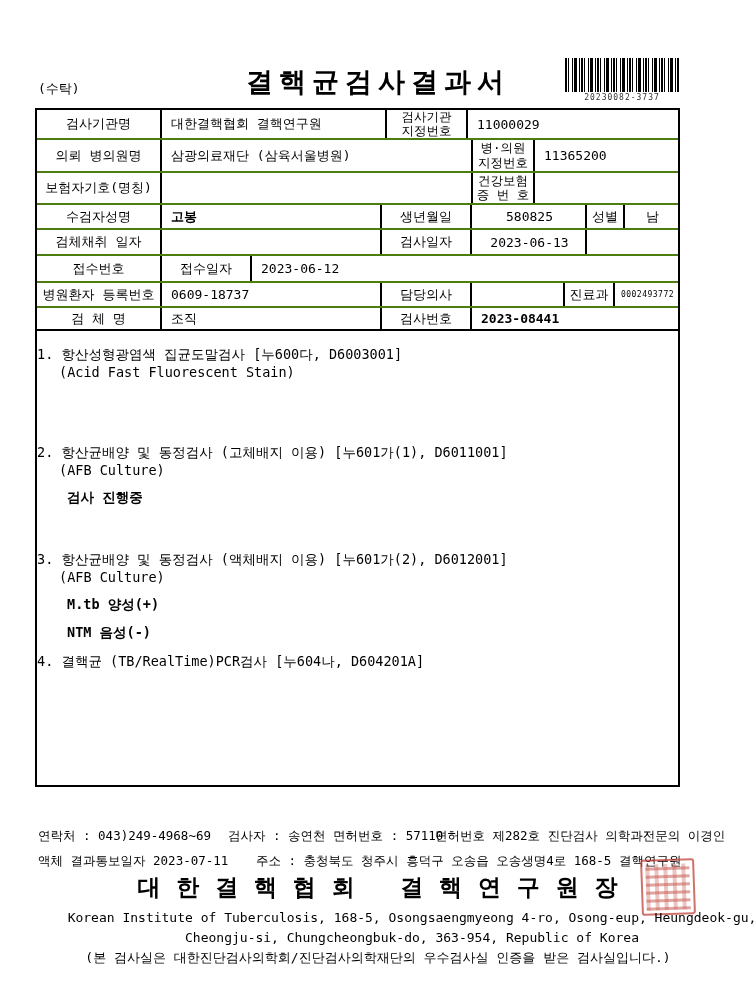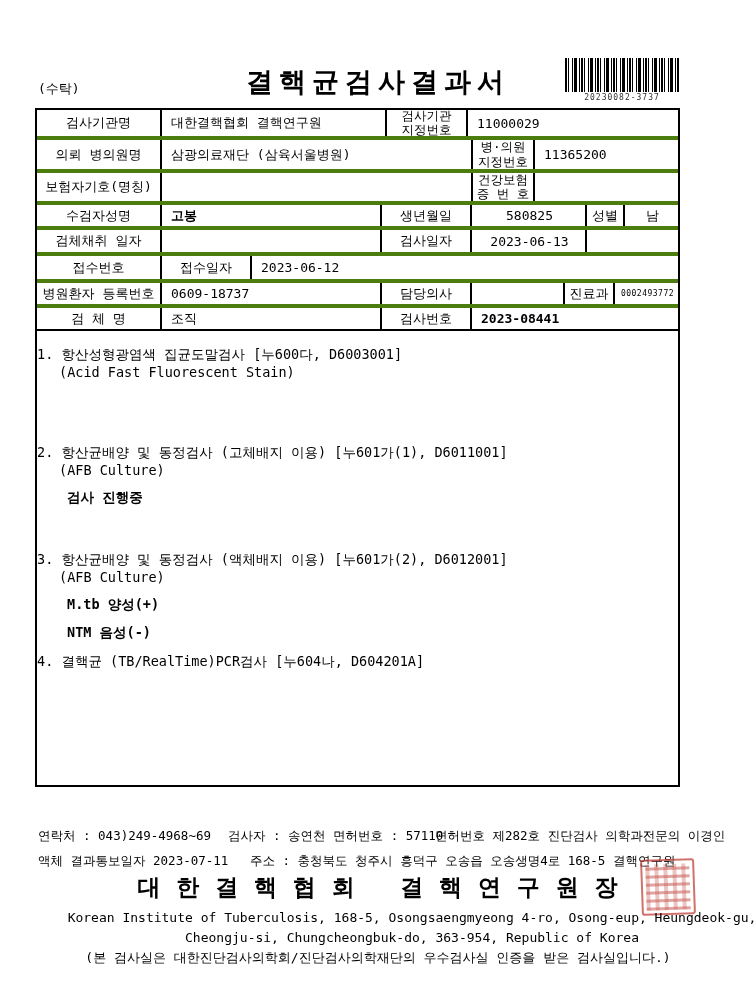--- a/index.html
+++ b/index.html
@@ -22,21 +22,21 @@
     background:repeating-linear-gradient(90deg,
       #000 0px,#000 2px,#fff 2px,#fff 3px,
       #000 3px,#000 4px,#fff 4px,#fff 7px,
       #000 7px,#000 8px,#fff 8px,#fff 9px,
       #000 9px,#000 12px,#fff 12px,#fff 14px,
       #000 14px,#000 15px,#fff 15px,#fff 16px);
   }
   .barcode-num { font-size:8px; letter-spacing:1px; color:#333; margin-top:1px; }
   
   .info-table { position:absolute; left:35px; top:108px; width:645px; border:2px solid #000; background:#fff; }
-  .tr { display:flex; width:100%; border-bottom:4px solid #4d7c0f; }
+  .tr { display:flex; width:100%; border-bottom:2px solid #4d7c0f; }
   .tr.last-row { border-bottom:none; }
   .td { border-right:2px solid #000; display:flex; align-items:center; min-width:0; }
   .td.end { border-right:none; flex:1; }
   .lbl { justify-content:center; text-align:center; }
   .lbl2 { justify-content:center; text-align:center; font-size:12.5px; line-height:1.15; white-space:pre-line; }
   .val { padding-left:9px; justify-content:flex-start; }
   .ctr { justify-content:center; padding-left:2px; }
   .b { font-weight:bold; }
   .tiny { font-size:8px; letter-spacing:0.5px; }
   
@@ -173,21 +173,21 @@
       <div class="item-title">4. 결핵균 (TB/RealTime)PCR검사   [누604나, D604201A]</div>
     </div>
 
   </div>
 
   <div class="fline" style="left:38px;top:828px">연락처 : 043)249-4968~69</div>
   <div class="fline" style="left:228px;top:828px">검사자 : 송연천  면허번호 : 57110</div>
   <div class="fline" style="left:435px;top:828px">면허번호 제282호 진단검사 의학과전문의 이경인</div>
 
   <div class="fline" style="left:38px;top:853px">액체 결과통보일자  2023-07-11</div>
-  <div class="fline" style="left:250px;top:853px">주소 : 충청북도 청주시 흥덕구 오송읍 오송생명4로 168-5 결핵연구원</div>
+  <div class="fline" style="left:256px;top:853px">주소 : 충청북도 청주시 흥덕구 오송읍 오송생명4로 168-5 결핵연구원</div>
 
   <div class="institution">대 한 결 핵 협 회   결 핵 연 구 원 장</div>
 
   <div class="stamp">
     <div class="stamp-inner"></div>
   </div>
 
   <div class="eng" style="top:910px">Korean Institute of Tuberculosis, 168-5, Osongsaengmyeong 4-ro, Osong-eup, Heungdeok-gu,</div>
   <div class="eng" style="top:930px">Cheongju-si, Chungcheongbuk-do, 363-954, Republic of Korea</div>
   <div class="cert" style="top:949px">(본 검사실은 대한진단검사의학회/진단검사의학재단의 우수검사실 인증을 받은 검사실입니다.)</div>

